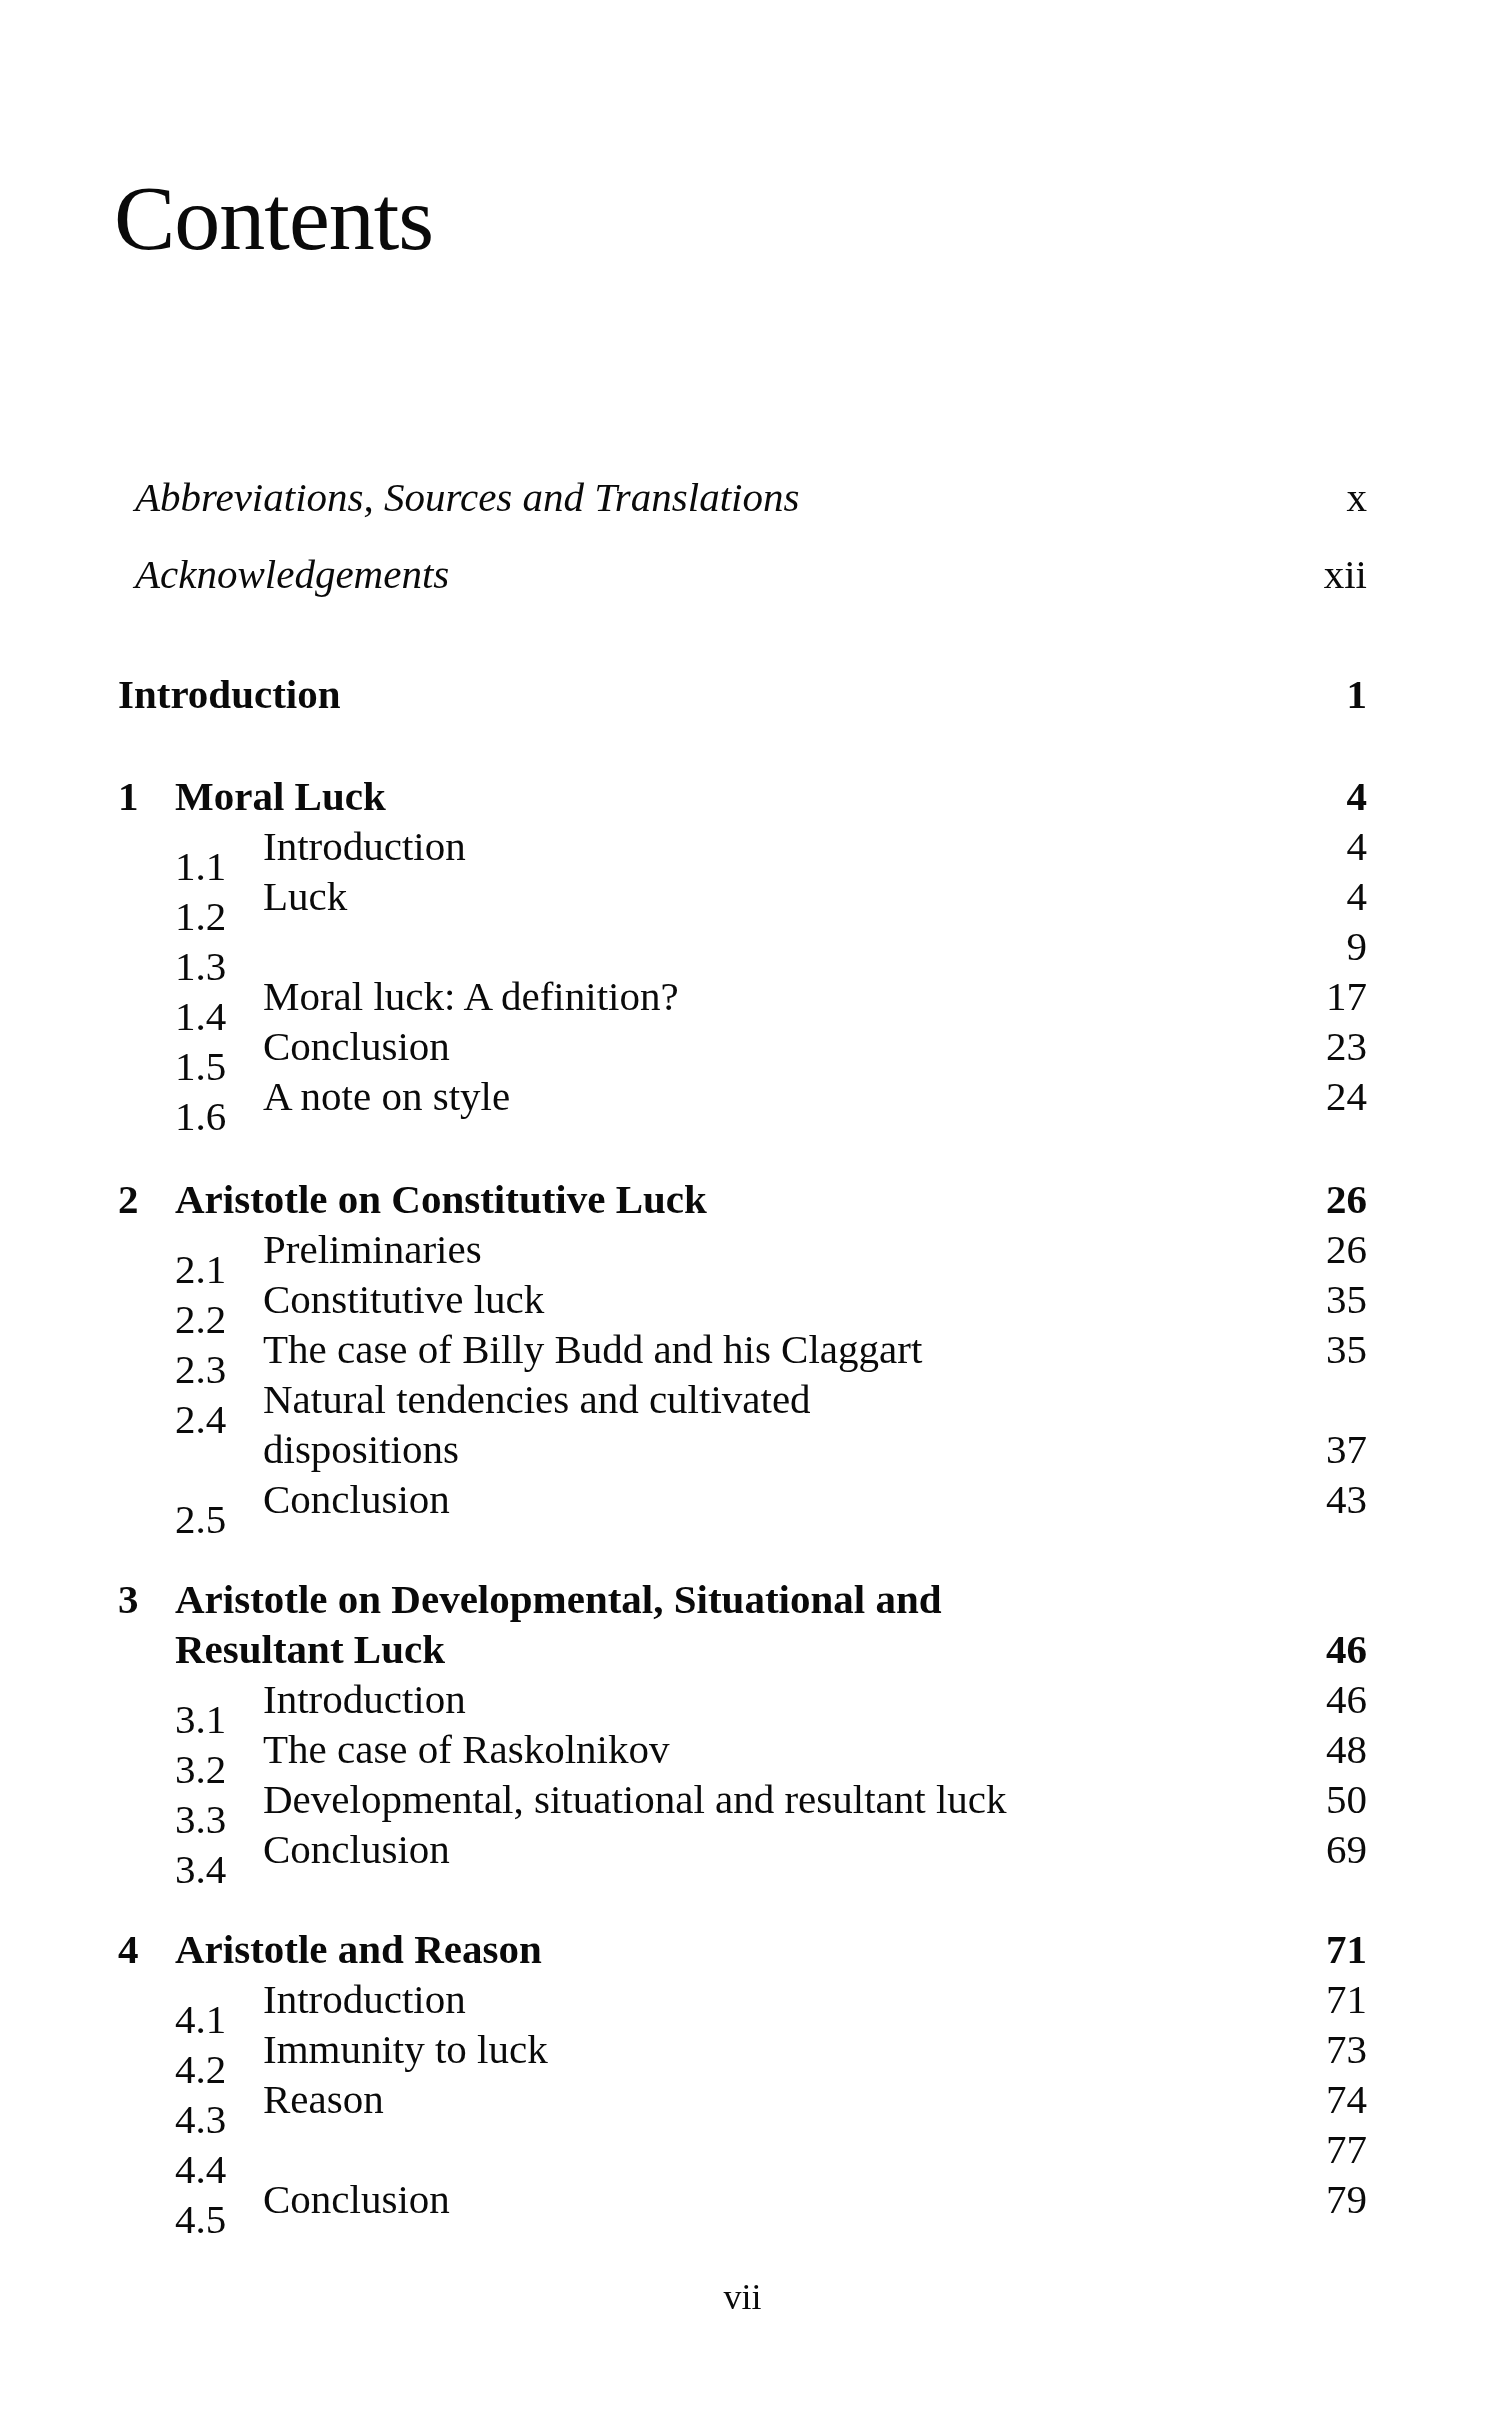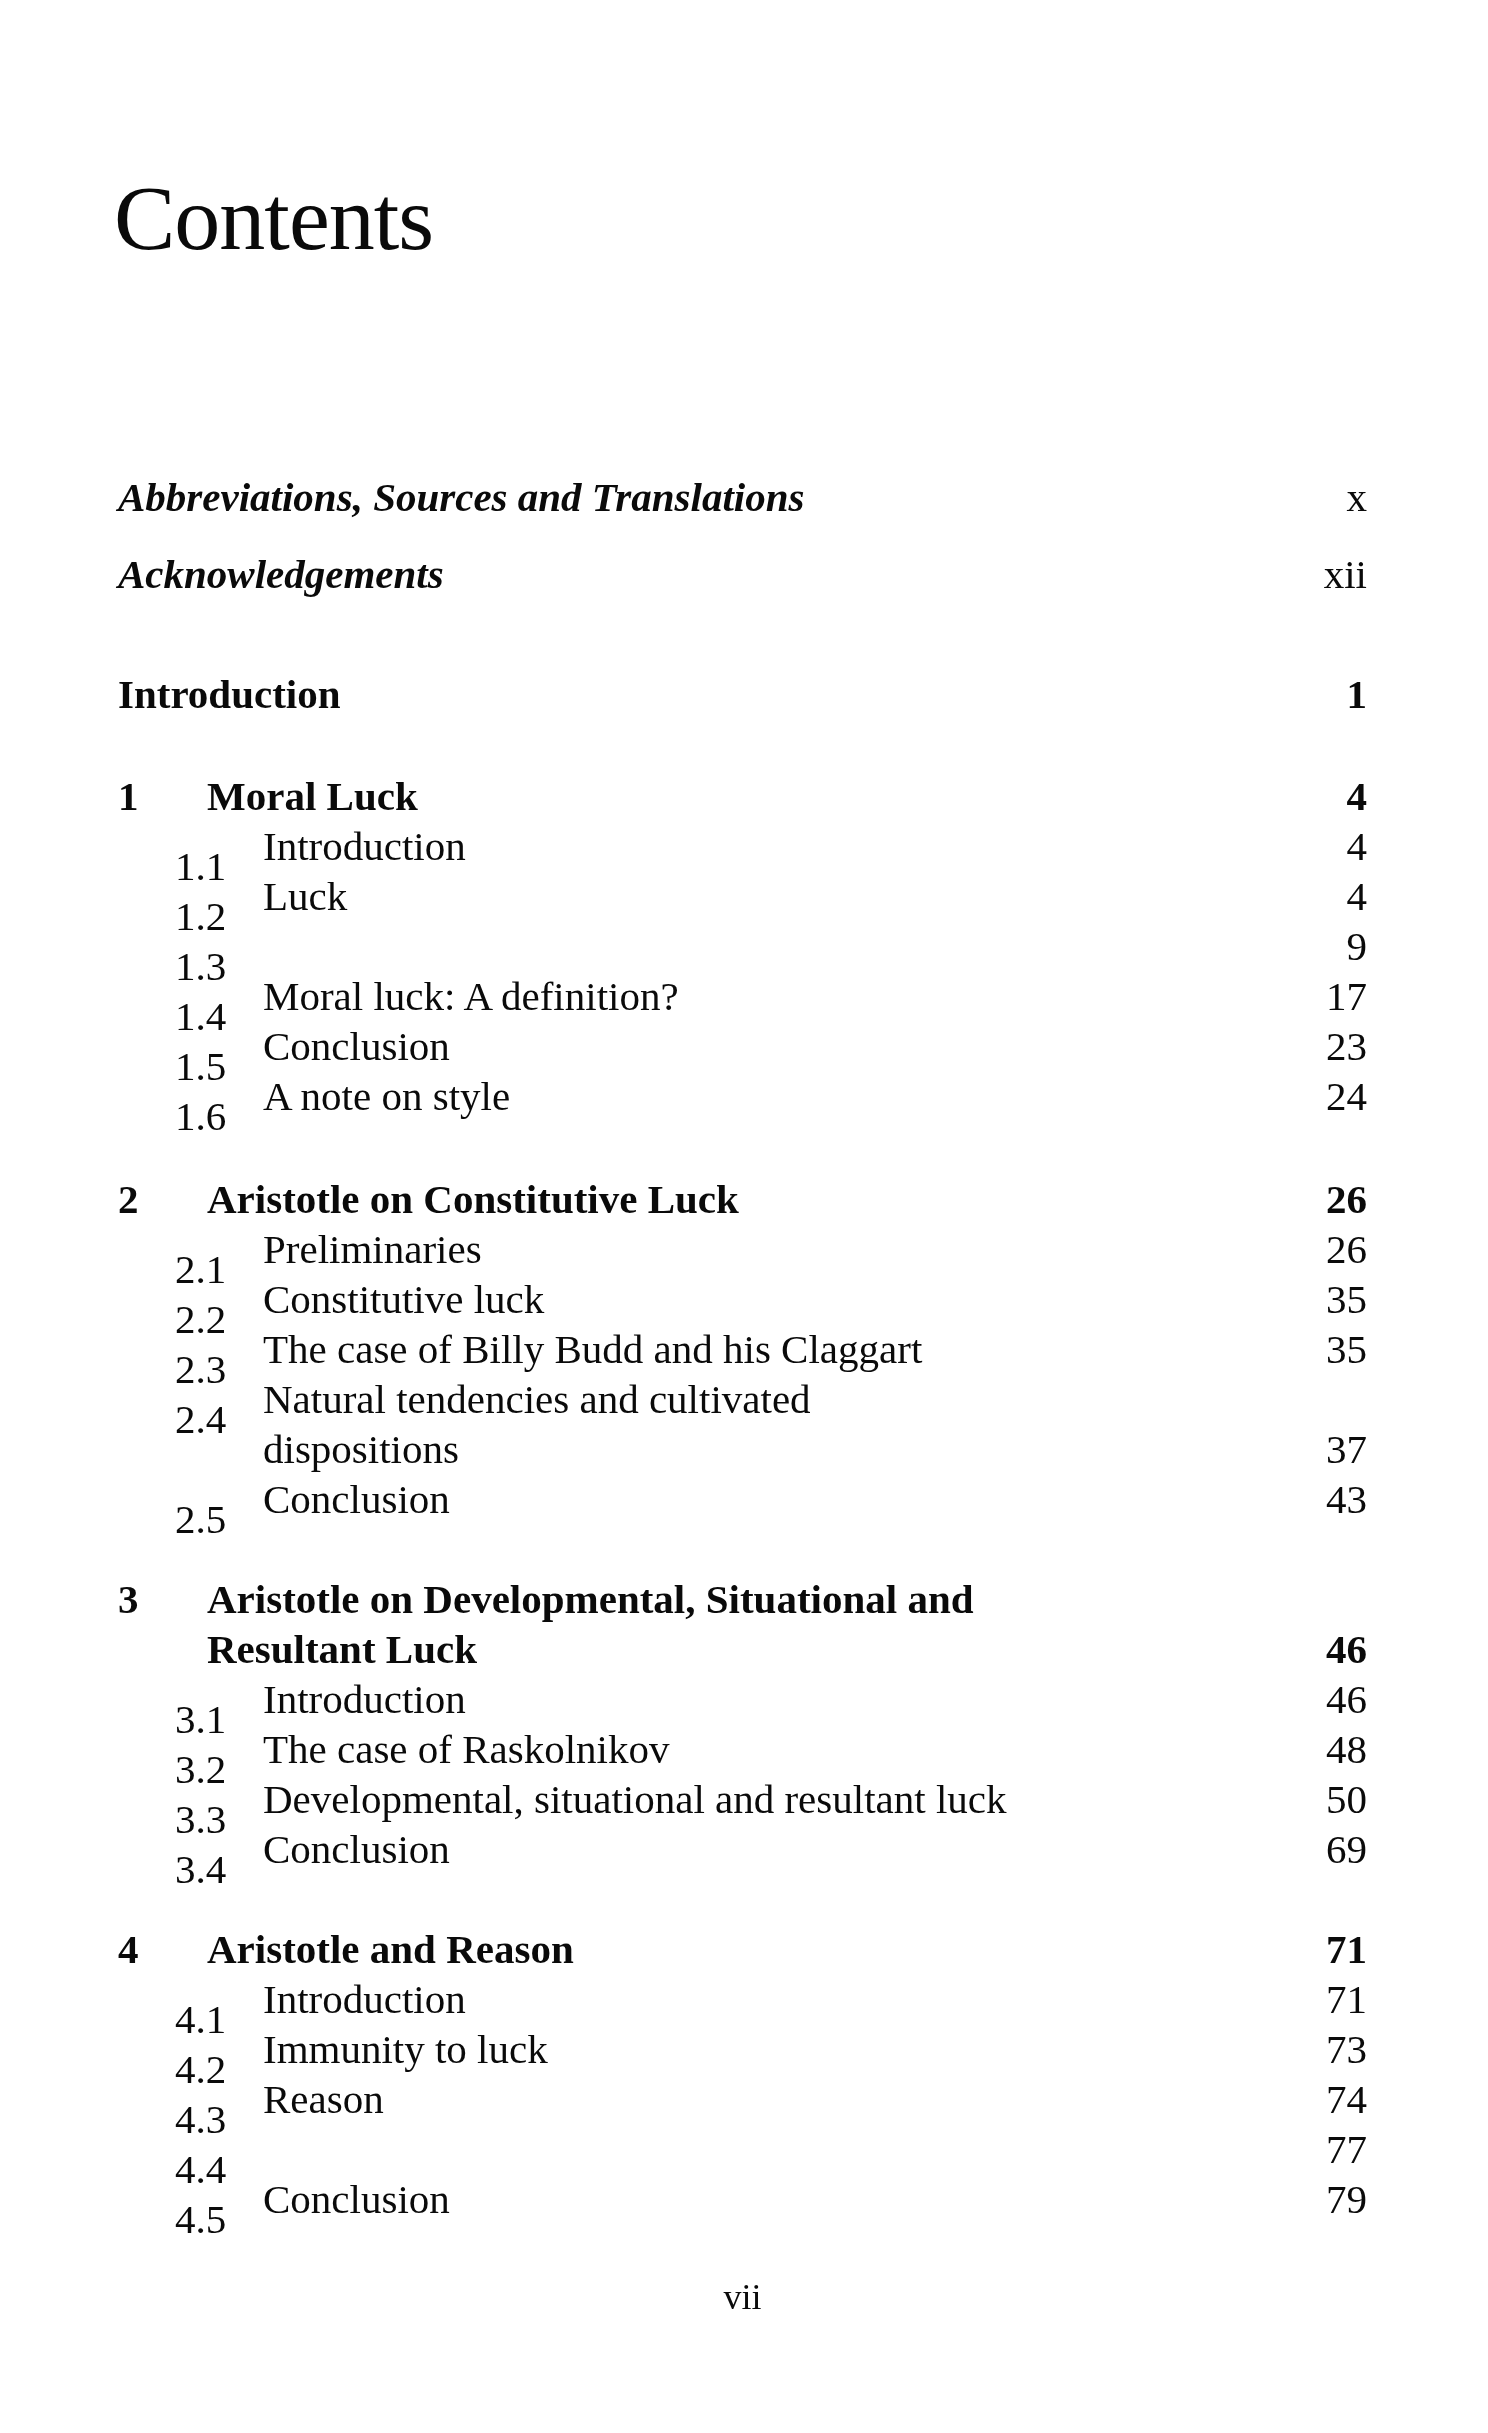--- a/index.html
+++ b/index.html
@@ -34,23 +34,23 @@
     top: 472px;
     width: 1249px;
     font-size: 41px;
   }
   .row {
     position: relative;
     height: 50px;
     line-height: 50px;
     white-space: nowrap;
   }
-  .f-label { position: absolute; left: 0; font-style: italic; font-weight: bold; }
+  .f-label { position: absolute; left: 17px; font-style: italic; }
   .c-num   { position: absolute; left: 0; }
-  .c-title { position: absolute; left: 57px; margin-left: 32px; }
+  .c-title { position: absolute; left: 57px; }
   .s-num   { position: absolute; left: 57px; margin-top: 20px; }
   .s-label { position: absolute; left: 145px; }
   .pg      { position: absolute; right: 0; }
   .bold    { font-weight: bold; }
   .mt-f2    { margin-top: 27px; }
   .mt-intro { margin-top: 70px; }
   .mt-ch1   { margin-top: 52px; }
   .mt-ch2   { margin-top: 53px; }
   .mt-ch    { margin-top: 50px; }
   .folio {

